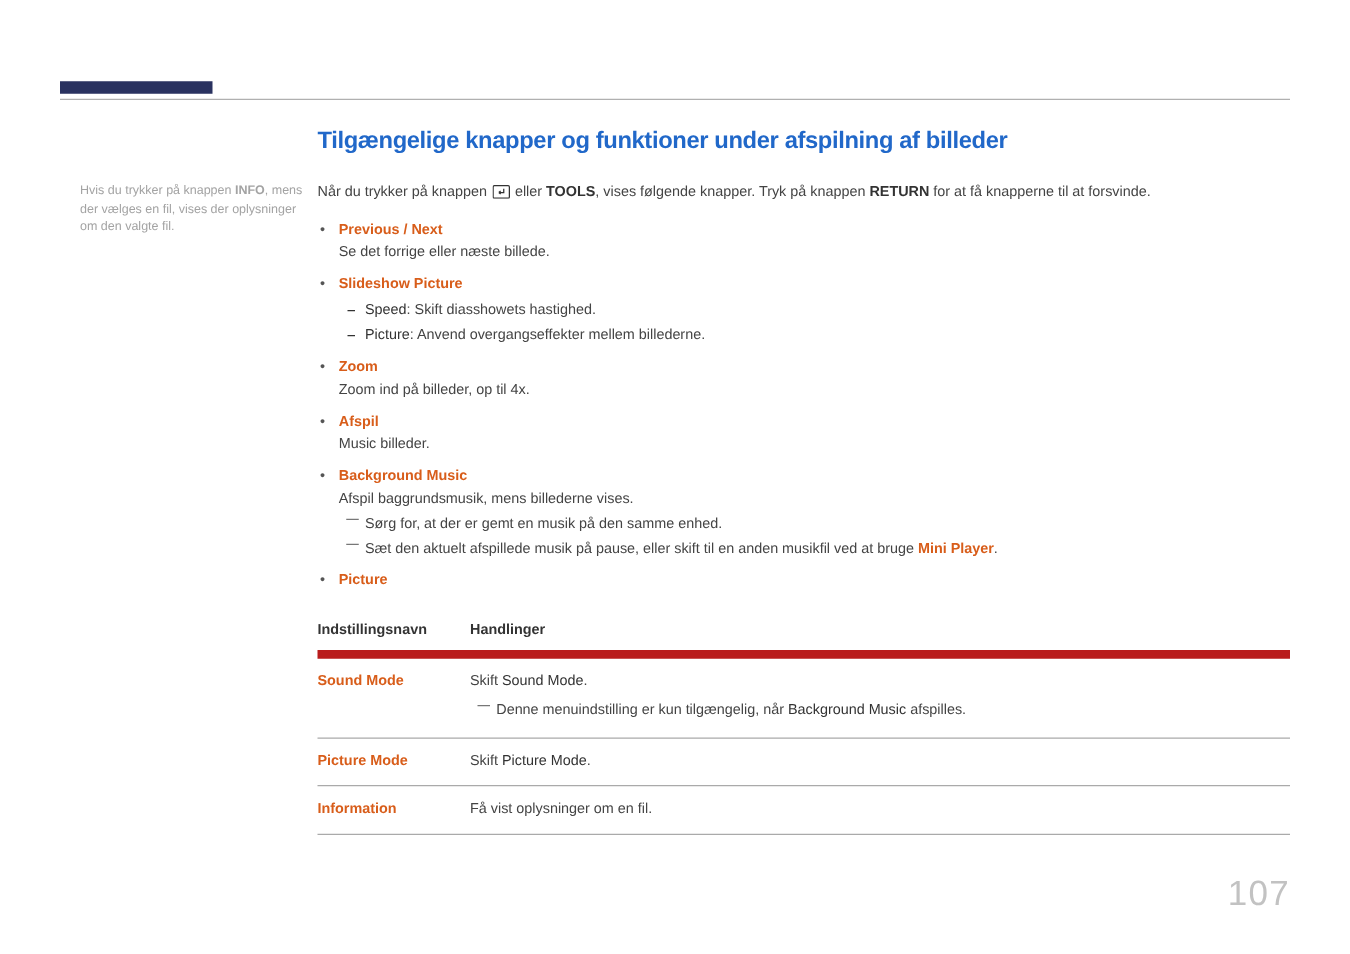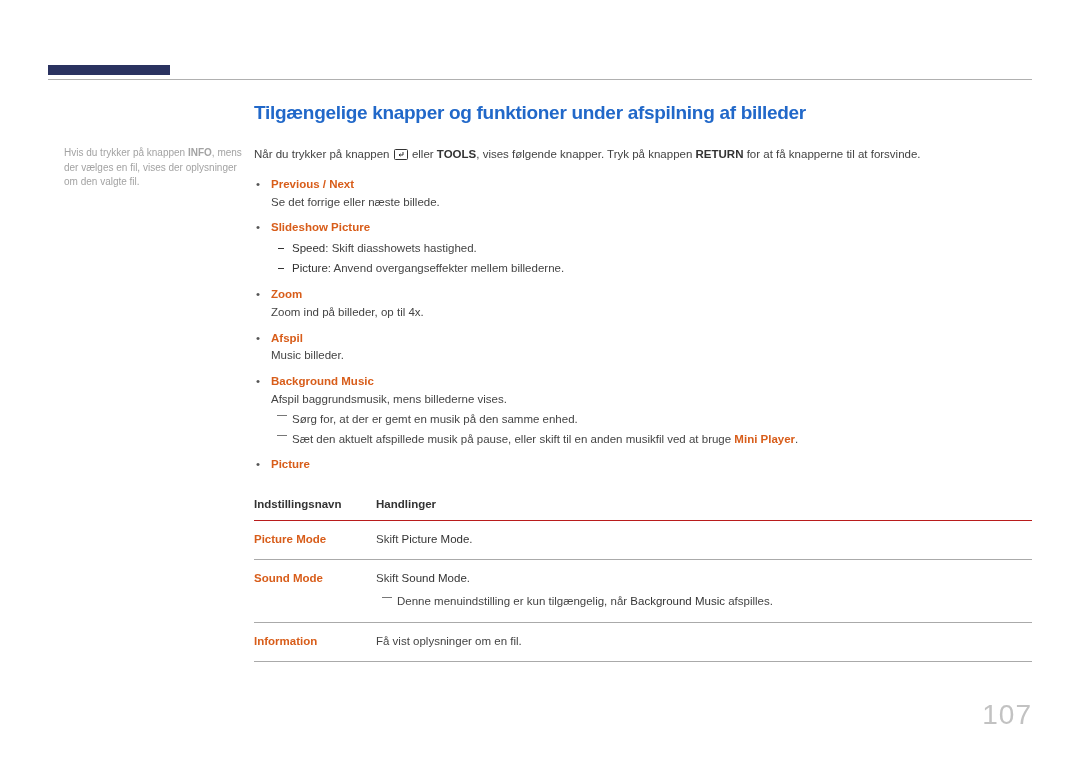--- a/index.html
+++ b/index.html
@@ -88,21 +88,21 @@
   .table {
     margin-top: 22px;
     width: 100%;
     border-collapse: collapse;
     font-size: 11.5px;
   }
   .table th {
     color: #333;
     font-weight: 700;
     text-align: left;
-    border-bottom: 1px solid #b91c1c;
+    border-bottom: 7px solid #b91c1c;
     padding: 0 0 6px 0;
   }
   .table th:first-child { width: 122px; }
   .table td {
     vertical-align: top;
     padding: 10px 0;
     border-bottom: 1px solid #aaa;
     color: #444;
   }
   .table td:first-child { width: 122px; }
@@ -177,33 +177,33 @@
 
     <table class="table">
       <thead>
         <tr>
           <th>Indstillingsnavn</th>
           <th>Handlinger</th>
         </tr>
       </thead>
       <tbody>
         <tr>
-          <td><span class="olabel">Picture Mode</span></td>
-          <td><span>Skift </span><span class="boldk">Picture Mode</span><span>.</span></td>
-        </tr>
-        <tr>
           <td><span class="olabel">Sound Mode</span></td>
           <td>
             <div><span>Skift </span><span class="boldk">Sound Mode</span><span>.</span></div>
             <div class="note" style="margin-top:5px">
               <span>Denne menuindstilling er kun tilgængelig, når </span><span class="boldk">Background Music</span><span> afspilles.</span>
             </div>
           </td>
         </tr>
         <tr>
+          <td><span class="olabel">Picture Mode</span></td>
+          <td><span>Skift </span><span class="boldk">Picture Mode</span><span>.</span></td>
+        </tr>
+        <tr>
           <td><span class="olabel">Information</span></td>
           <td><span>Få vist oplysninger om en fil.</span></td>
         </tr>
       </tbody>
     </table>
 
   </div>
 </div>
 
 <div class="page-num">107</div>

